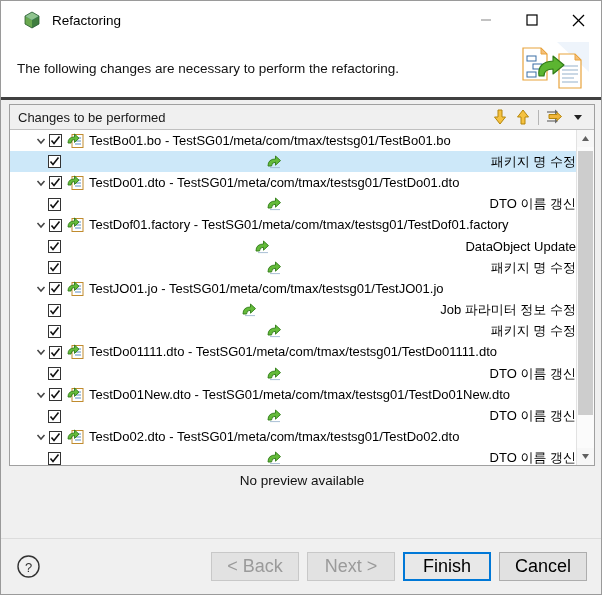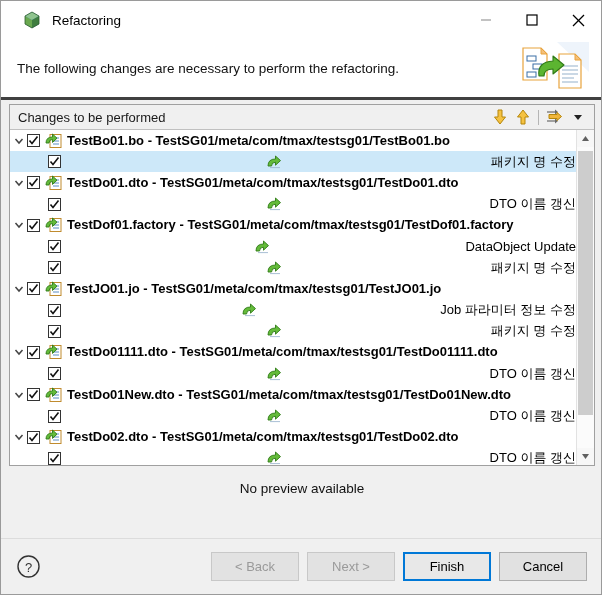--- a/index.html
+++ b/index.html
@@ -41,51 +41,51 @@
   .group-title{margin-left:8px;font-size:13px;color:#1a1a1a;}
   .group-tools{margin-left:auto;display:flex;align-items:center;height:25px;padding-right:5px;}
   .tool{width:23px;height:23px;display:flex;align-items:center;justify-content:center;}
   .tool-sep{width:1px;height:15px;background:#b5b5b5;margin:0 4px;}
   
   .tree-wrap{position:relative;height:335px;overflow:hidden;background:#fff;}
   .tree{position:absolute;left:0;top:0;right:18px;bottom:0;overflow:hidden;}
   .row{height:21.2px;display:flex;align-items:center;white-space:nowrap;box-sizing:border-box;}
   .row.sel{background:#cde8f9;}
   .row.child{padding-left:38px;justify-content:space-between;}
-  .row.parent{padding-left:0;font-weight:bold;}
+  .row.parent{padding-left:22px;}
   .chev{width:17px;height:17px;display:flex;align-items:center;justify-content:center;flex:none;}
   .cbx{
     width:13px;height:13px;border:1px solid #333;background:#fff;flex:none;
     margin-right:5px;position:relative;box-sizing:border-box;
   }
   .cbx svg{position:absolute;left:0;top:0;}
   .ficon{width:17px;height:16px;margin-right:5px;flex:none;position:relative;}
   .cicon{width:16px;height:14px;margin-right:6px;flex:none;position:relative;}
   .label{font-size:13px;color:#000;line-height:14px;}
   
   .vscroll{position:absolute;right:0;top:0;width:17px;bottom:0;background:#f7f7f7;border-left:1px solid #e2e2e2;}
   .sb-btn{height:17px;display:flex;align-items:center;justify-content:center;background:#f7f7f7;}
   .sb-track{position:absolute;top:17px;bottom:17px;left:0;right:0;background:#fbfbfb;}
   .sb-thumb{position:absolute;left:1px;right:1px;top:4px;height:264px;background:#cdcdcd;}
   
   .preview{
     position:absolute;left:8px;top:466px;width:586px;height:65px;
     background:#f0f0f0;text-align:center;
   }
-  .preview-text{font-size:13.5px;color:#111;margin-top:14px;display:inline-block;}
+  .preview-text{font-size:13.5px;color:#111;margin-top:6px;display:inline-block;}
   
   .btnbar{
     position:absolute;left:0;right:0;bottom:0;height:55px;
     background:#f0f0f0;border-top:1px solid #dcdcdc;
   }
   .help-btn{position:absolute;left:15px;top:15px;width:25px;height:25px;}
   .buttons{position:absolute;right:14px;top:13px;display:flex;gap:8px;}
   .btn{
     width:88px;height:29px;box-sizing:border-box;border:1px solid #adadad;
-    background:#e1e1e1;font-size:13px;color:#000;
+    background:#e1e1e1;font-size:18px;color:#000;
     display:flex;align-items:center;justify-content:center;
     font-family:"Liberation Sans","DejaVu Sans",sans-serif;
   }
   .btn.disabled{color:#9a9a9a;background:#e2e2e2;border-color:#c8c8c8;}
   .btn.default{background:#e8e8e8;border:2px solid #0078d7;}
 </style>
 </head>
 <body>
 
 <div class="window">

